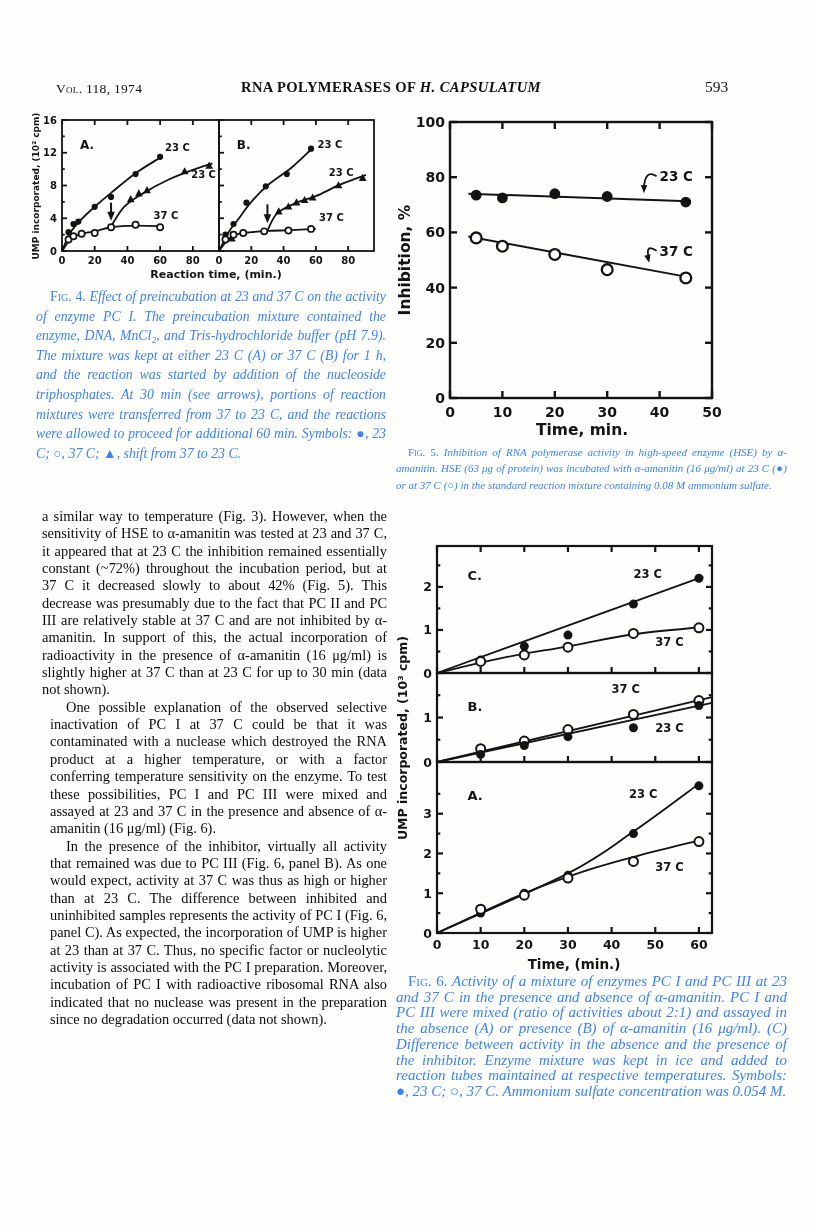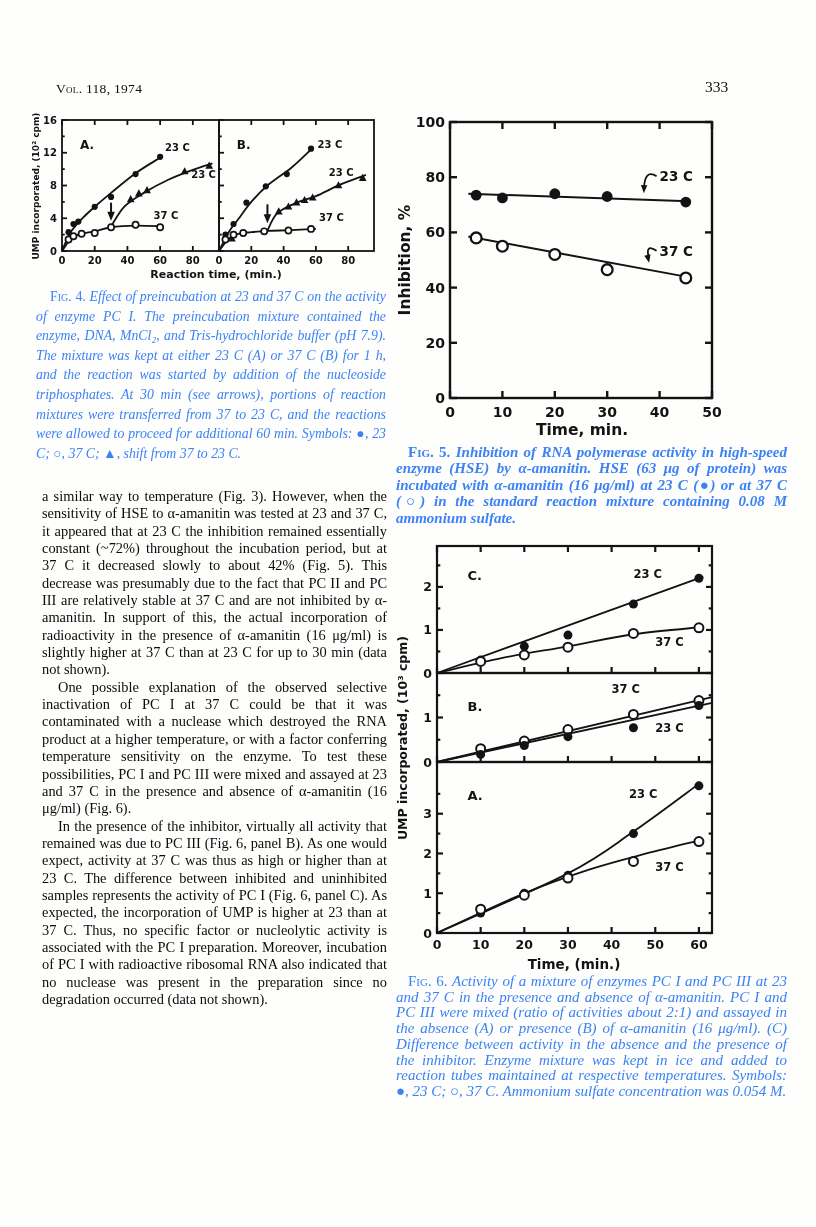--- a/index.html
+++ b/index.html
@@ -14,35 +14,36 @@
   
   svg.fig{position:absolute;}
   #fig4{left:30px;top:110px;}
   #fig5{left:396px;top:104px;}
   #fig6{left:396px;top:538px;}
   .ct{font-family:"DejaVu Sans","Liberation Sans",sans-serif;font-weight:bold;fill:#131313;}
   
   .caption{position:absolute;font-style:italic;text-align:justify;color:#3b82f6;}
   .caption .fign{font-style:normal;font-variant:small-caps;}
   .c4{left:36px;top:287px;width:350px;font-size:13.8px;line-height:19.6px;text-indent:14px;}
-  .c5{left:396px;top:444px;width:391px;font-size:15px;line-height:16.4px;text-indent:12px;font-weight:bold;}
+  .c5{left:396px;top:444px;width:391px;font-size:11px;line-height:16.4px;text-indent:12px;}
   .c6{left:396px;top:974px;width:391px;font-size:15px;line-height:15.7px;text-indent:12px;}
   
-  .bodycol{position:absolute;left:42px;top:488px;width:345px;font-size:14.4px;line-height:17.35px;
+  .bodycol{position:absolute;left:42px;top:508px;width:345px;font-size:14.4px;line-height:17.35px;
            text-align:justify;color:#0b0b0b;}
   .bodycol p{margin:0;}
-  .bodycol p.ind{text-indent:16px;}
+  .bodycol p.ind{text-indent:16px;margin-left:8px;}
 </style>
 </head>
 <body>
 
 <div class="page">
 
   <span class="vol">Vol. 118, 1974</span>
-  <span class="pageno">333</span>
+  <div class="runtitle"><span>RNA POLYMERASES OF </span><i>H. CAPSULATUM</i></div>
+  <span class="pageno">593</span>
 
   <svg id="fig4" class="fig" width="360" height="172" viewBox="0 0 360 172">
       <rect x="32" y="10" width="157" height="131" fill="none" stroke="#131313" stroke-width="1.8"></rect>
       <line x1="32" y1="141" x2="32" y2="136" stroke="#131313" stroke-width="1.8"></line>
       <line x1="32" y1="10" x2="32" y2="15" stroke="#131313" stroke-width="1.8"></line>
       <text x="32" y="154" text-anchor="middle" font-size="10" class="ct">0</text>
       <line x1="64.70833333333334" y1="141" x2="64.70833333333334" y2="136" stroke="#131313" stroke-width="1.8"></line>
       <line x1="64.70833333333334" y1="10" x2="64.70833333333334" y2="15" stroke="#131313" stroke-width="1.8"></line>
       <text x="64.70833333333334" y="154" text-anchor="middle" font-size="10" class="ct">20</text>
       <line x1="97.41666666666667" y1="141" x2="97.41666666666667" y2="136" stroke="#131313" stroke-width="1.8"></line>

